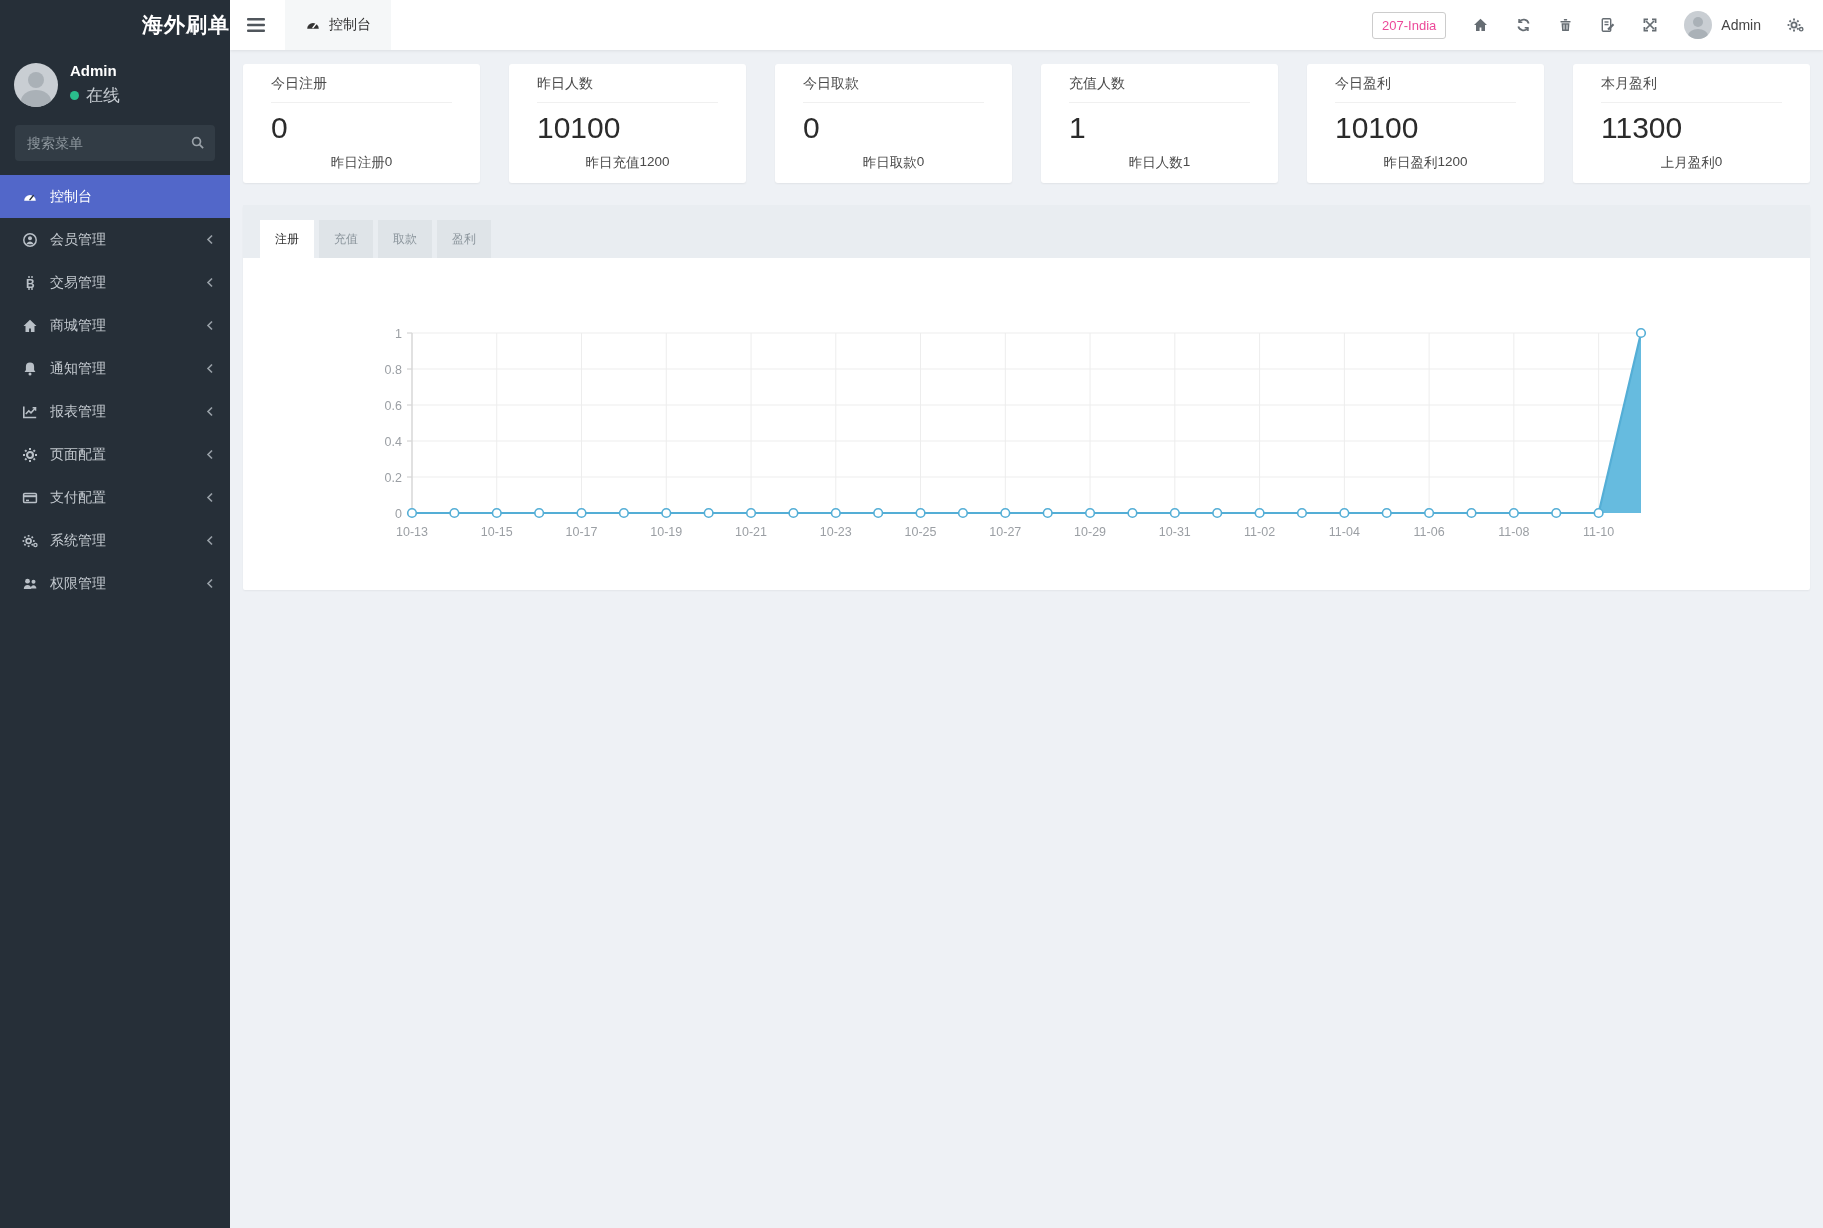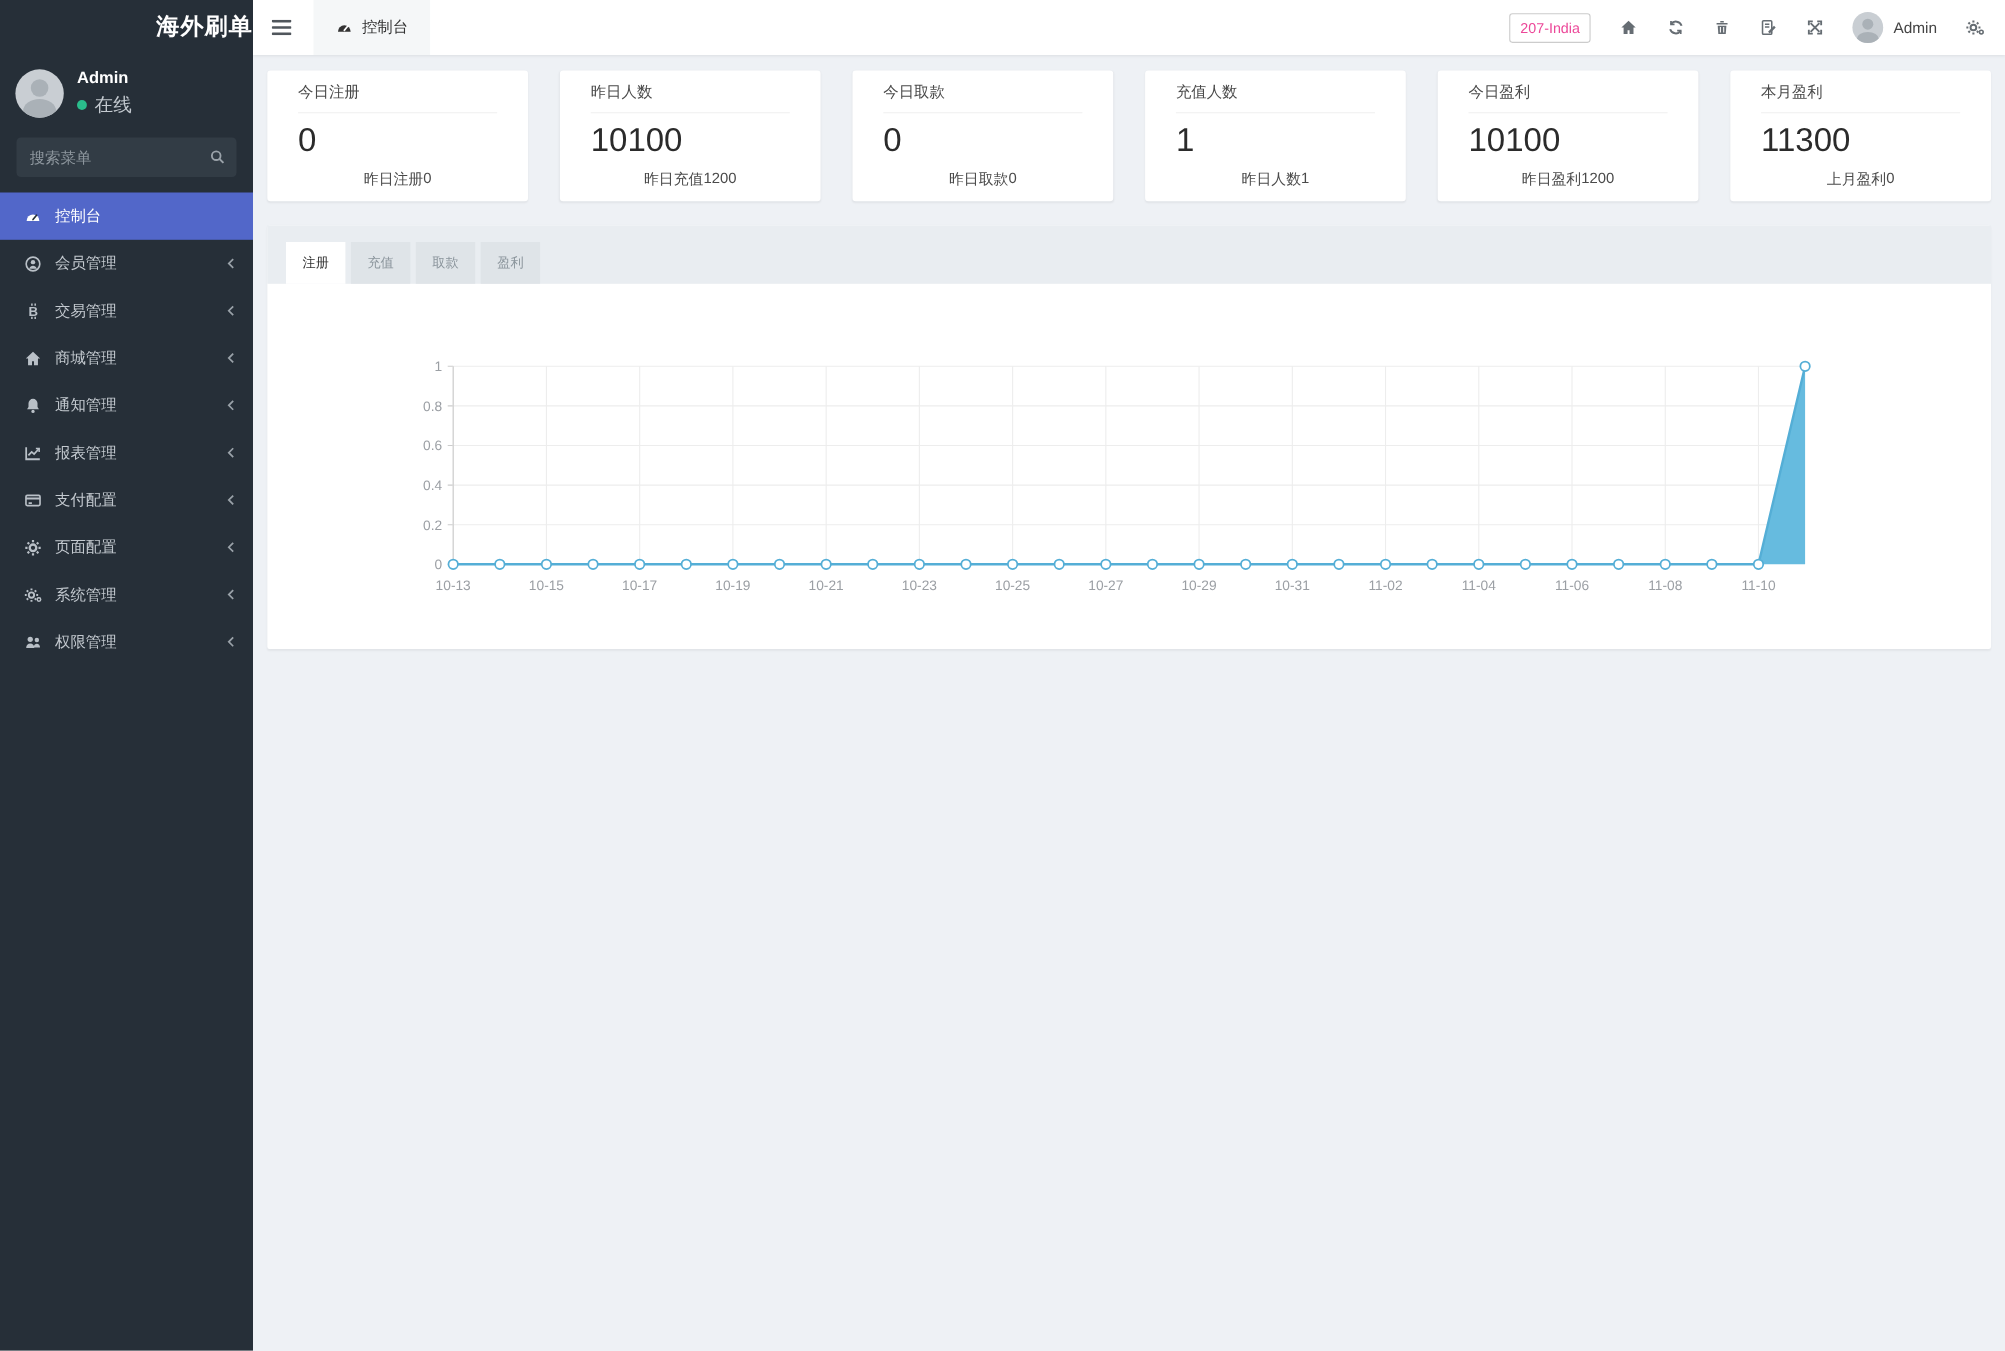--- a/index.html
+++ b/index.html
@@ -152,48 +152,48 @@
             <path d="M10.6,3.8 13.6,3.8 13.6,6.8" stroke-width="1.4"></path>
           </svg>
         </span>
         <span>报表管理</span>
         <span class="chev"><svg width="8" height="11" viewBox="0 0 8 11" fill="none" stroke="currentColor" stroke-width="1.6">
             <polyline points="6,1.5 2,5.5 6,9.5"></polyline>
           </svg></span>
       </div>
       <div class="m-item">
         <span class="mi">
-          <svg width="16" height="16" viewBox="0 0 16 16" fill="none" stroke="currentColor" stroke-width="1.5">
-            <rect x="1.6" y="3.4" width="12.8" height="9.2" rx="1.2"></rect>
-            <line x1="1.6" y1="6.2" x2="14.4" y2="6.2" stroke-width="2"></line>
-            <line x1="4" y1="10.4" x2="7" y2="10.4"></line>
-          </svg>
-        </span>
-        <span>支付配置</span>
-        <span class="chev"><svg width="8" height="11" viewBox="0 0 8 11" fill="none" stroke="currentColor" stroke-width="1.6">
-            <polyline points="6,1.5 2,5.5 6,9.5"></polyline>
-          </svg></span>
-      </div>
-      <div class="m-item">
-        <span class="mi">
           <svg width="16" height="16" viewBox="0 0 16 16" fill="none" stroke="currentColor">
             <circle cx="8" cy="8" r="3" stroke-width="2.1"></circle>
             <g stroke-width="2">
               <line x1="13" y1="8" x2="15" y2="8"></line>
               <line x1="1" y1="8" x2="3" y2="8"></line>
               <line x1="8" y1="1" x2="8" y2="3"></line>
               <line x1="8" y1="13" x2="8" y2="15"></line>
               <line x1="11.5" y1="4.5" x2="12.9" y2="3.1"></line>
               <line x1="3.1" y1="12.9" x2="4.5" y2="11.5"></line>
               <line x1="11.5" y1="11.5" x2="12.9" y2="12.9"></line>
               <line x1="3.1" y1="3.1" x2="4.5" y2="4.5"></line>
             </g>
           </svg>
         </span>
         <span>页面配置</span>
+        <span class="chev"><svg width="8" height="11" viewBox="0 0 8 11" fill="none" stroke="currentColor" stroke-width="1.6">
+            <polyline points="6,1.5 2,5.5 6,9.5"></polyline>
+          </svg></span>
+      </div>
+      <div class="m-item">
+        <span class="mi">
+          <svg width="16" height="16" viewBox="0 0 16 16" fill="none" stroke="currentColor" stroke-width="1.5">
+            <rect x="1.6" y="3.4" width="12.8" height="9.2" rx="1.2"></rect>
+            <line x1="1.6" y1="6.2" x2="14.4" y2="6.2" stroke-width="2"></line>
+            <line x1="4" y1="10.4" x2="7" y2="10.4"></line>
+          </svg>
+        </span>
+        <span>支付配置</span>
         <span class="chev"><svg width="8" height="11" viewBox="0 0 8 11" fill="none" stroke="currentColor" stroke-width="1.6">
             <polyline points="6,1.5 2,5.5 6,9.5"></polyline>
           </svg></span>
       </div>
       <div class="m-item">
         <span class="mi">
           <svg width="17" height="16" viewBox="0 0 18 16" stroke="currentColor" fill="none" stroke-width="1.8">
             <circle cx="7" cy="8" r="2.6"></circle>
             <g stroke-width="1.9">
               <line x1="7" y1="3.4" x2="7" y2="1.6"></line>

